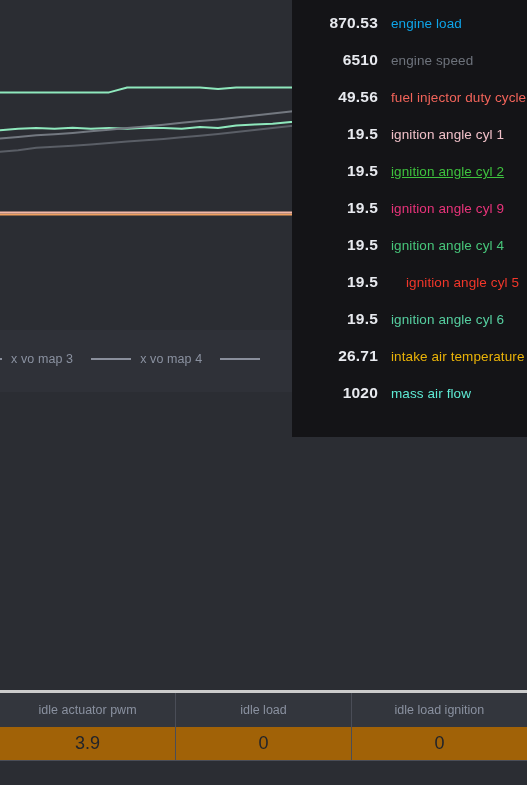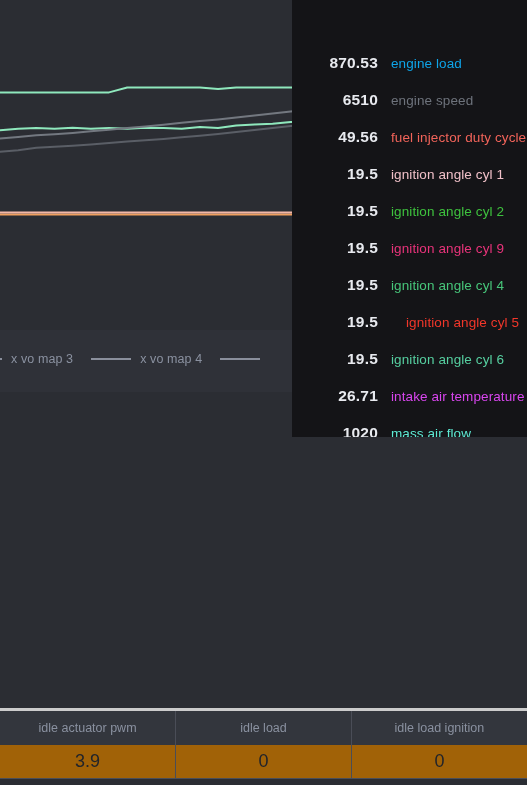--- a/index.html
+++ b/index.html
@@ -67,21 +67,21 @@
   .body-fill {
     position: absolute;
     left: 0; top: 392px;
     width: 527px; height: 322px;
     background: #2b2d33;
   }
 
   
   .value-table {
     position: absolute;
-    left: 0; top: 708px;
+    left: 0; top: 690px;
     width: 527px;
     border-collapse: collapse;
     table-layout: fixed;
   }
   .value-table th, .value-table td {
     text-align: center;
     font-weight: normal;
     border-left: 1px solid #4a4d57;
     border-right: 1px solid #4a4d57;
   }
@@ -125,21 +125,20 @@
     padding-left: 8px;
   }
   .tt-value {
     width: 78px;
     text-align: right;
     color: #e8eaef;
     font-size: 15.5px;
     font-weight: bold;
     flex: 0 0 78px;
     letter-spacing: 0.2px;
-    margin-top: 40px;
   }
   .tt-name {
     margin-left: 13px;
     font-size: 13.5px;
     white-space: nowrap;
     letter-spacing: 0.1px;
   }
 </style>
 </head>
 <body>
@@ -207,41 +206,41 @@
         <div class="tt-row">
           <span class="tt-value">49.56</span>
           <span class="tt-name" style="color: rgb(242, 100, 90);">fuel injector duty cycle</span>
         </div>
         <div class="tt-row">
           <span class="tt-value">19.5</span>
           <span class="tt-name" style="color: rgb(240, 192, 200);">ignition angle cyl 1</span>
         </div>
         <div class="tt-row">
           <span class="tt-value">19.5</span>
-          <span class="tt-name" style="color: rgb(62, 194, 62);">ignition angle cyl 2</span>
+          <span class="tt-name" style="color: rgb(62, 194, 62); text-decoration: underline;">ignition angle cyl 2</span>
         </div>
         <div class="tt-row">
           <span class="tt-value">19.5</span>
           <span class="tt-name" style="color: rgb(232, 51, 122);">ignition angle cyl 9</span>
         </div>
         <div class="tt-row">
           <span class="tt-value">19.5</span>
           <span class="tt-name" style="color: rgb(71, 198, 122);">ignition angle cyl 4</span>
         </div>
         <div class="tt-row">
           <span class="tt-value">19.5</span>
           <span class="tt-name" style="color: rgb(242, 55, 42); margin-left: 28px;">ignition angle cyl 5</span>
         </div>
         <div class="tt-row">
           <span class="tt-value">19.5</span>
           <span class="tt-name" style="color: rgb(86, 207, 160);">ignition angle cyl 6</span>
         </div>
         <div class="tt-row">
           <span class="tt-value">26.71</span>
-          <span class="tt-name" style="color: #d946ef;">intake air temperature</span>
+          <span class="tt-name" style="color: #eab308;">intake air temperature</span>
         </div>
         <div class="tt-row">
           <span class="tt-value">1020</span>
           <span class="tt-name" style="color: #5eead4;">mass air flow</span>
         </div>
       </div>
 
   </div>
 
 </div>

